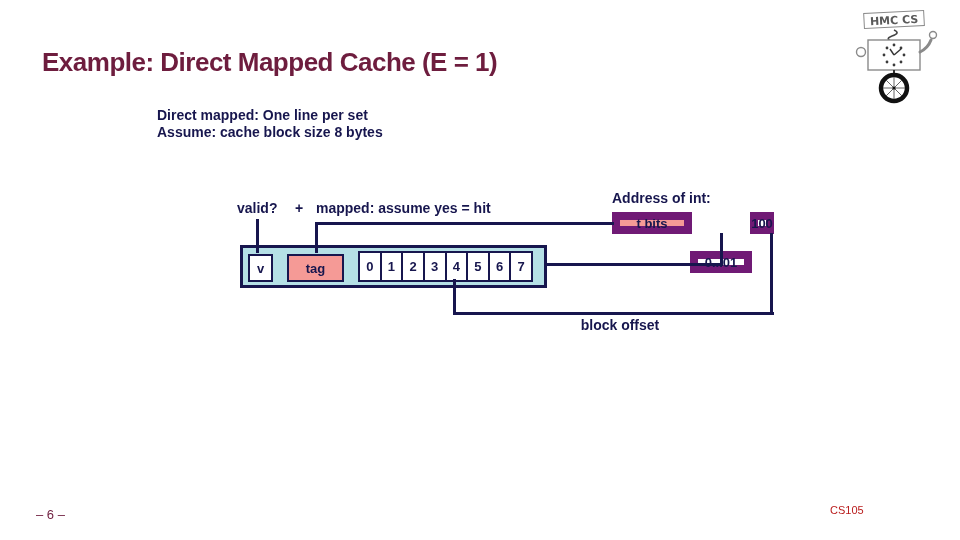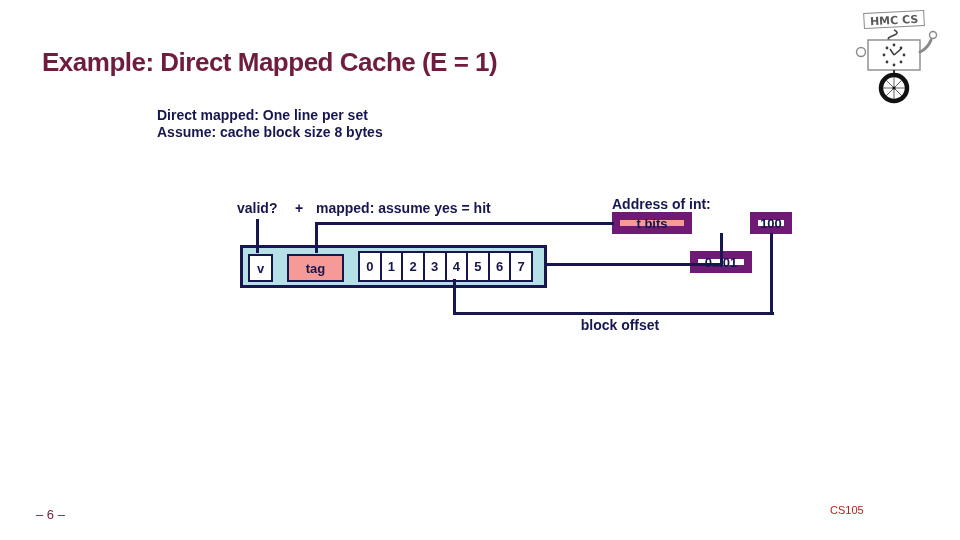--- a/index.html
+++ b/index.html
@@ -20,34 +20,34 @@
     left:157px;width:400px;font-size:14px;font-weight:bold;color:#17164e;
   }
   #bullet-0{top:99px;margin-top:8px;}
   #bullet-1{top:124px;}
 
   
   .dlabel{font-size:14px;font-weight:bold;color:#17164e;white-space:nowrap;}
   #valid-label{left:237px;top:200px;}
   #plus-sign{left:295px;top:200px;}
   #match-label{left:316px;top:200px;}
-  #address-title{left:612px;top:196px;}
+  #address-title{left:612px;top:190px;}
   #block-offset-label{left:560px;top:317px;width:120px;text-align:center;}
 
   
   #address-row{left:612px;top:212px;display:flex;}
   .afield{
     box-sizing:border-box;height:22px;border:8px solid #701a75;background:#ffffff;
     display:flex;align-items:center;justify-content:center;
     font-size:13px;font-weight:bold;color:#17164e;
   }
   .afield + .afield{margin-left:-2px;}
   #afield-0{width:80px;background:#f59a96;}
   #afield-1{width:62px;margin-top:39px;}
-  #afield-2{width:42px;text-align:center;}
+  #afield-2{width:24px;text-align:center;}
 
   
   #cache-line{
     left:240px;top:245px;width:307px;height:43px;box-sizing:border-box;
     background:#b5e0e6;border:3px solid #17164e;z-index:1;
   }
   #valid-box{
     position:absolute;left:5px;top:6px;width:25px;height:28px;box-sizing:border-box;
     background:#ffffff;border:2px solid #17164e;
     display:flex;align-items:center;justify-content:center;

